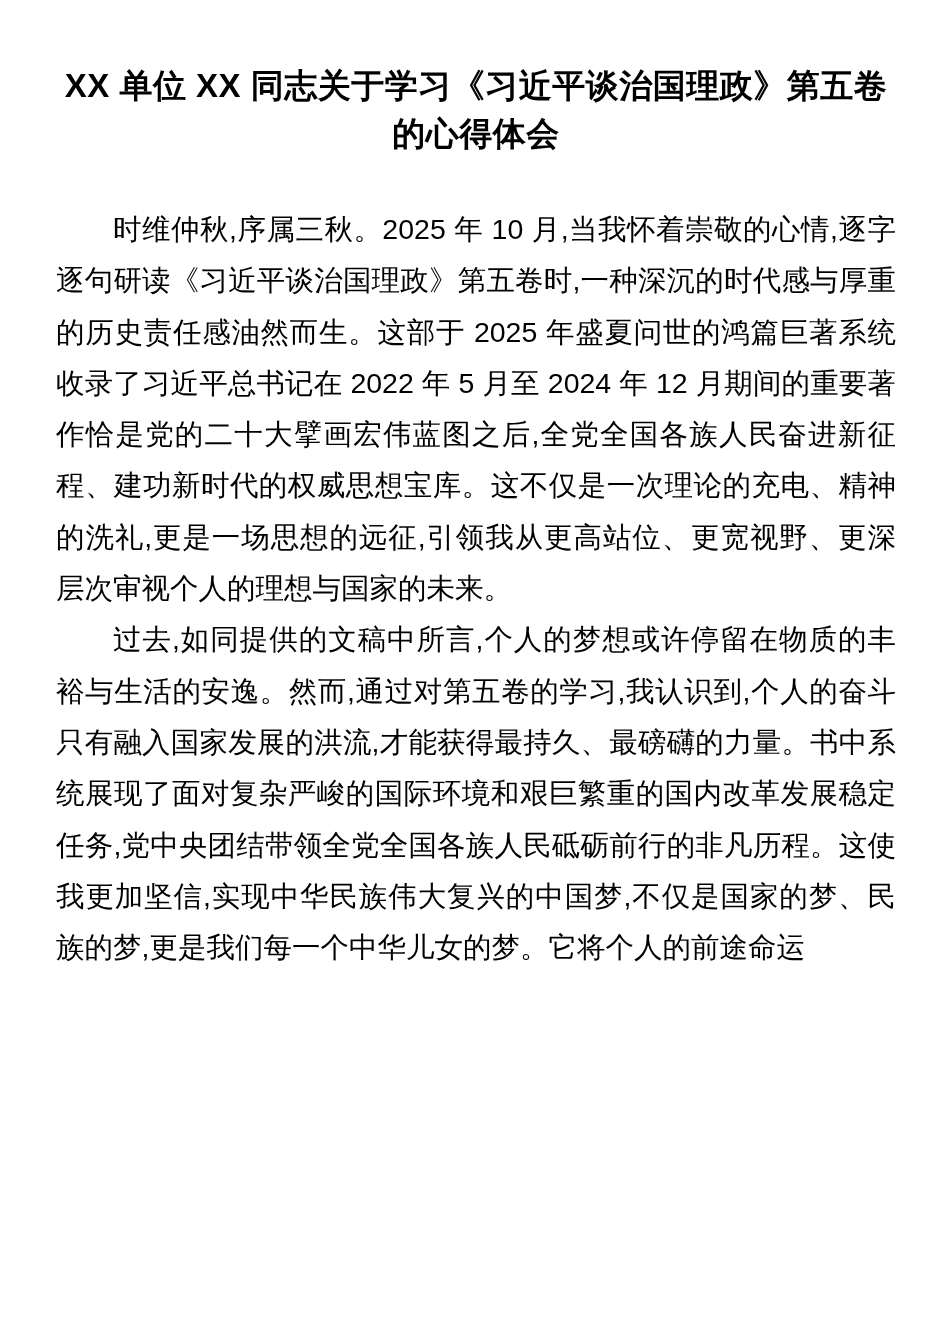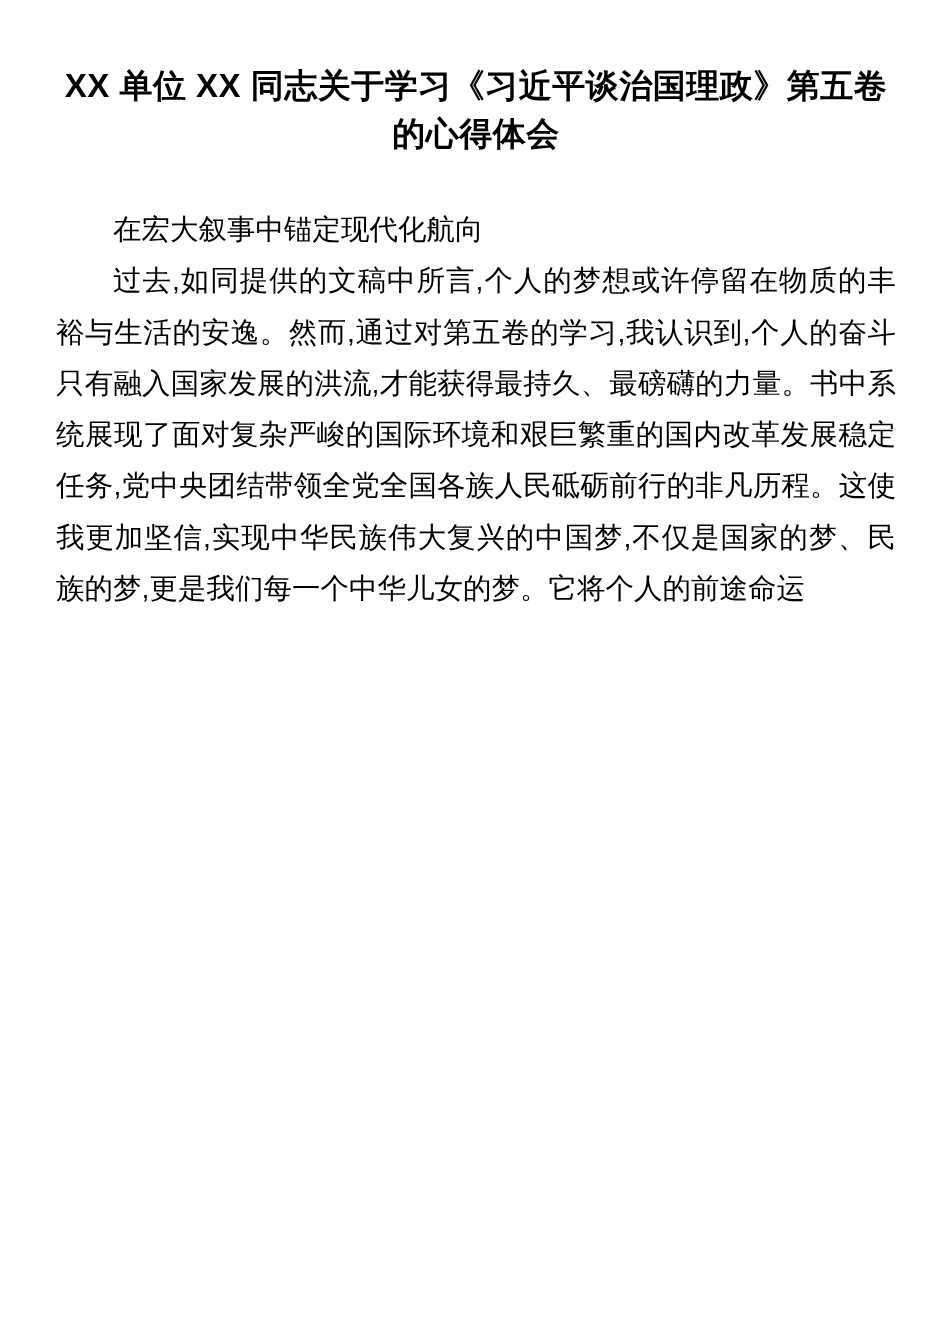--- a/index.html
+++ b/index.html
@@ -65,21 +65,21 @@
 </head>
 <body>
 
 <div class="page">
   <div class="doc-body">
 
     <h1 class="doc-title">XX 单位 XX 同志关于学习《习近平谈治国理政》第五卷的心得体会</h1>
 
     <div class="doc-section">
 
+      <p class="para">时维仲秋,序属三秋。2025 年 10 月,当我怀着崇敬的心情,逐字逐句研读《习近平谈治国理政》第五卷时,一种深沉的时代感与厚重的历史责任感油然而生。这部于 2025 年盛夏问世的鸿篇巨著系统收录了习近平总书记在 2022 年 5 月至 2024 年 12 月期间的重要著作恰是党的二十大擘画宏伟蓝图之后,全党全国各族人民奋进新征程、建功新时代的权威思想宝库。这不仅是一次理论的充电、精神的洗礼,更是一场思想的远征,引领我从更高站位、更宽视野、更深层次审视个人的理想与国家的未来。</p>
 
-      <p class="subhead">在宏大叙事中锚定现代化航向</p>
 
 
       <p class="para">过去,如同提供的文稿中所言,个人的梦想或许停留在物质的丰裕与生活的安逸。然而,通过对第五卷的学习,我认识到,个人的奋斗只有融入国家发展的洪流,才能获得最持久、最磅礴的力量。书中系统展现了面对复杂严峻的国际环境和艰巨繁重的国内改革发展稳定任务,党中央团结带领全党全国各族人民砥砺前行的非凡历程。这使我更加坚信,实现中华民族伟大复兴的中国梦,不仅是国家的梦、民族的梦,更是我们每一个中华儿女的梦。它将个人的前途命运</p>
 
     </div>
   </div>
 </div>
 
 </body></html>

